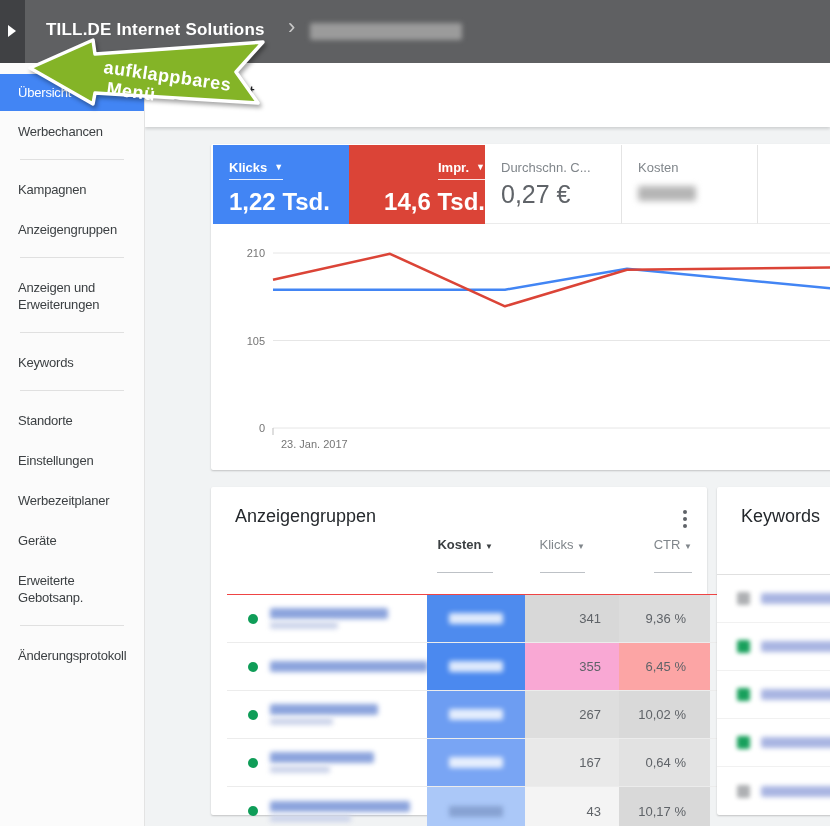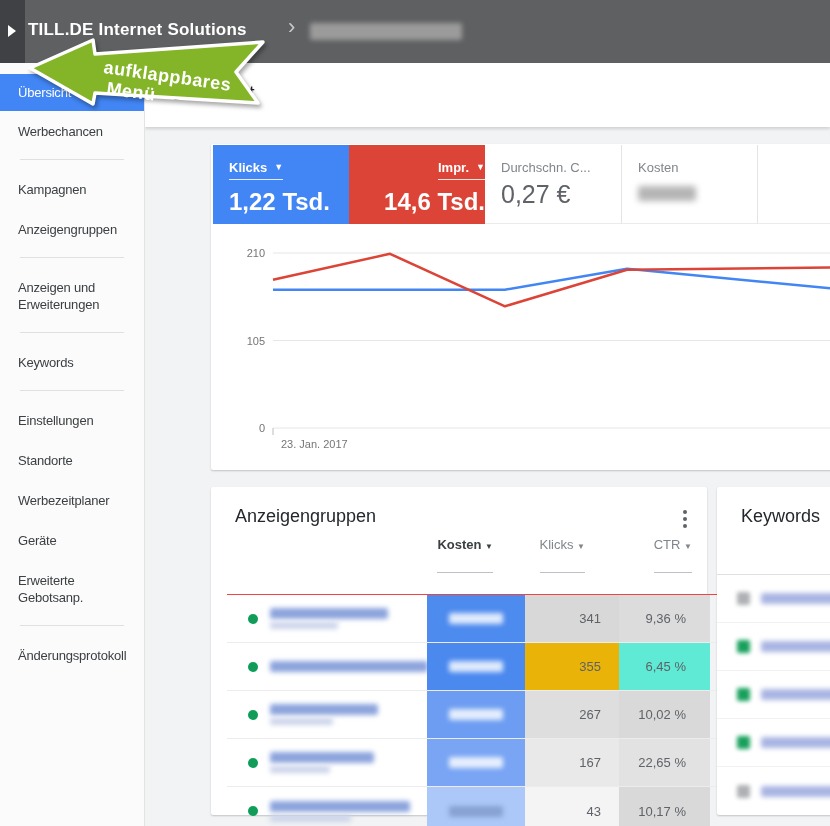--- a/index.html
+++ b/index.html
@@ -5,21 +5,21 @@
   * { margin:0; padding:0; box-sizing:border-box; }
   html,body { background:#fff; }
   body { font-family:"Liberation Sans", sans-serif; }
   #app { position:relative; width:830px; height:826px; overflow:hidden; background:#f1f3f4; }
 
   
   .topbar { position:absolute; left:0; top:0; width:830px; height:63px; background:#5f6062; z-index:20; }
   .topbar-strip { position:absolute; left:0; top:0; width:25px; height:63px; background:#404144; }
   .toggle-arrow { position:absolute; left:8px; top:25px; width:0; height:0;
     border-left:8px solid #fff; border-top:6px solid transparent; border-bottom:6px solid transparent; cursor:pointer; }
-  .breadcrumb-account { position:absolute; left:28px; top:20px; color:#fff; font-size:17px; font-weight:700; letter-spacing:.2px; white-space:nowrap; cursor:pointer; }
+  .breadcrumb-account { position:absolute; left:46px; top:20px; color:#fff; font-size:17px; font-weight:700; letter-spacing:.2px; white-space:nowrap; cursor:pointer; }
   .breadcrumb-sep { position:absolute; left:288px; top:14px; color:#c9c9c9; font-size:22px; }
   .client-blur { position:absolute; left:310px; top:23px; width:152px; height:17px; background:#9b9b9b; filter:blur(2.5px); border-radius:2px; cursor:pointer; }
 
   
   .header-band { position:absolute; left:145px; top:63px; width:685px; height:64px; background:#fff; box-shadow:0 2px 3px rgba(0,0,0,.14); z-index:5; }
   .page-title { position:absolute; left:25px; top:19px; font-size:20px; color:#202124; }
 
   
   .sidebar { position:absolute; left:0; top:63px; width:145px; height:763px; background:#fbfbfb; border-right:1px solid #e3e3e3; padding-top:11px; z-index:6; }
   .sb-item { font-size:13px; color:#3c4043; padding:11.5px 5px 11.5px 18px; line-height:17px; cursor:pointer; letter-spacing:-.2px; }
@@ -111,22 +111,22 @@
       <div class="sb-item active">Übersicht</div>
       <div class="sb-item">Werbechancen</div>
       <div class="sb-divider"></div>
       <div class="sb-item">Kampagnen</div>
       <div class="sb-item">Anzeigengruppen</div>
       <div class="sb-divider"></div>
       <div class="sb-item">Anzeigen und Erweiterungen</div>
       <div class="sb-divider"></div>
       <div class="sb-item">Keywords</div>
       <div class="sb-divider"></div>
+      <div class="sb-item">Standorte</div>
       <div class="sb-item">Einstellungen</div>
-      <div class="sb-item">Standorte</div>
       <div class="sb-item">Werbezeitplaner</div>
       <div class="sb-item">Geräte</div>
       <div class="sb-item">Erweiterte Gebotsanp.</div>
       <div class="sb-divider"></div>
       <div class="sb-item">Änderungsprotokoll</div>
     </nav>
 
   <div class="card overview-card">
     <div class="tiles" id="tiles">
         <div class="tile blue" style="background: rgb(66, 133, 244);"><span class="tile-label">Klicks<span class="caret">▼</span></span><div class="tile-value">1,22 Tsd.</div></div>
@@ -182,22 +182,22 @@
         <div class="ag-row">
           <div class="name-cell">
             <span class="status-dot" style="background: rgb(15, 157, 88);"></span>
             <div class="name-lines">
               <div class="name-blur" style="width: 158px;"></div>
             </div>
           </div>
           <div class="kosten-cell" style="background: rgb(75, 137, 239);">
             <div class="kosten-blur" style="background: rgba(255, 255, 255, 0.82);"></div>
           </div>
-          <div class="num-cell num-klicks" style="background: #eab308; text-align: center;">355</div>
-          <div class="num-cell num-ctr" style="background: #5eead4;">6,45 %</div>
+          <div class="num-cell num-klicks" style="background: #f9a8d4; text-align: center;">355</div>
+          <div class="num-cell num-ctr" style="background: #fca5a5;">6,45 %</div>
           <div></div>
         </div>
         <div class="ag-row">
           <div class="name-cell">
             <span class="status-dot" style="background: rgb(15, 157, 88);"></span>
             <div class="name-lines">
               <div class="name-blur" style="width: 108px;"></div>
               <div class="name-blur2"></div>
             </div>
           </div>
@@ -213,21 +213,21 @@
             <span class="status-dot" style="background: rgb(15, 157, 88);"></span>
             <div class="name-lines">
               <div class="name-blur" style="width: 104px;"></div>
               <div class="name-blur2"></div>
             </div>
           </div>
           <div class="kosten-cell" style="background: rgb(121, 165, 244);">
             <div class="kosten-blur" style="background: rgba(255, 255, 255, 0.82);"></div>
           </div>
           <div class="num-cell num-klicks" style="background: rgb(233, 233, 233);">167</div>
-          <div class="num-cell num-ctr" style="background: rgb(226, 226, 226);">22,65 %</div>
+          <div class="num-cell num-ctr" style="background: rgb(226, 226, 226);">0,64 %</div>
           <div></div>
         </div>
         <div class="ag-row">
           <div class="name-cell">
             <span class="status-dot" style="background: rgb(15, 157, 88);"></span>
             <div class="name-lines">
               <div class="name-blur" style="width: 140px;"></div>
               <div class="name-blur2"></div>
             </div>
           </div>

